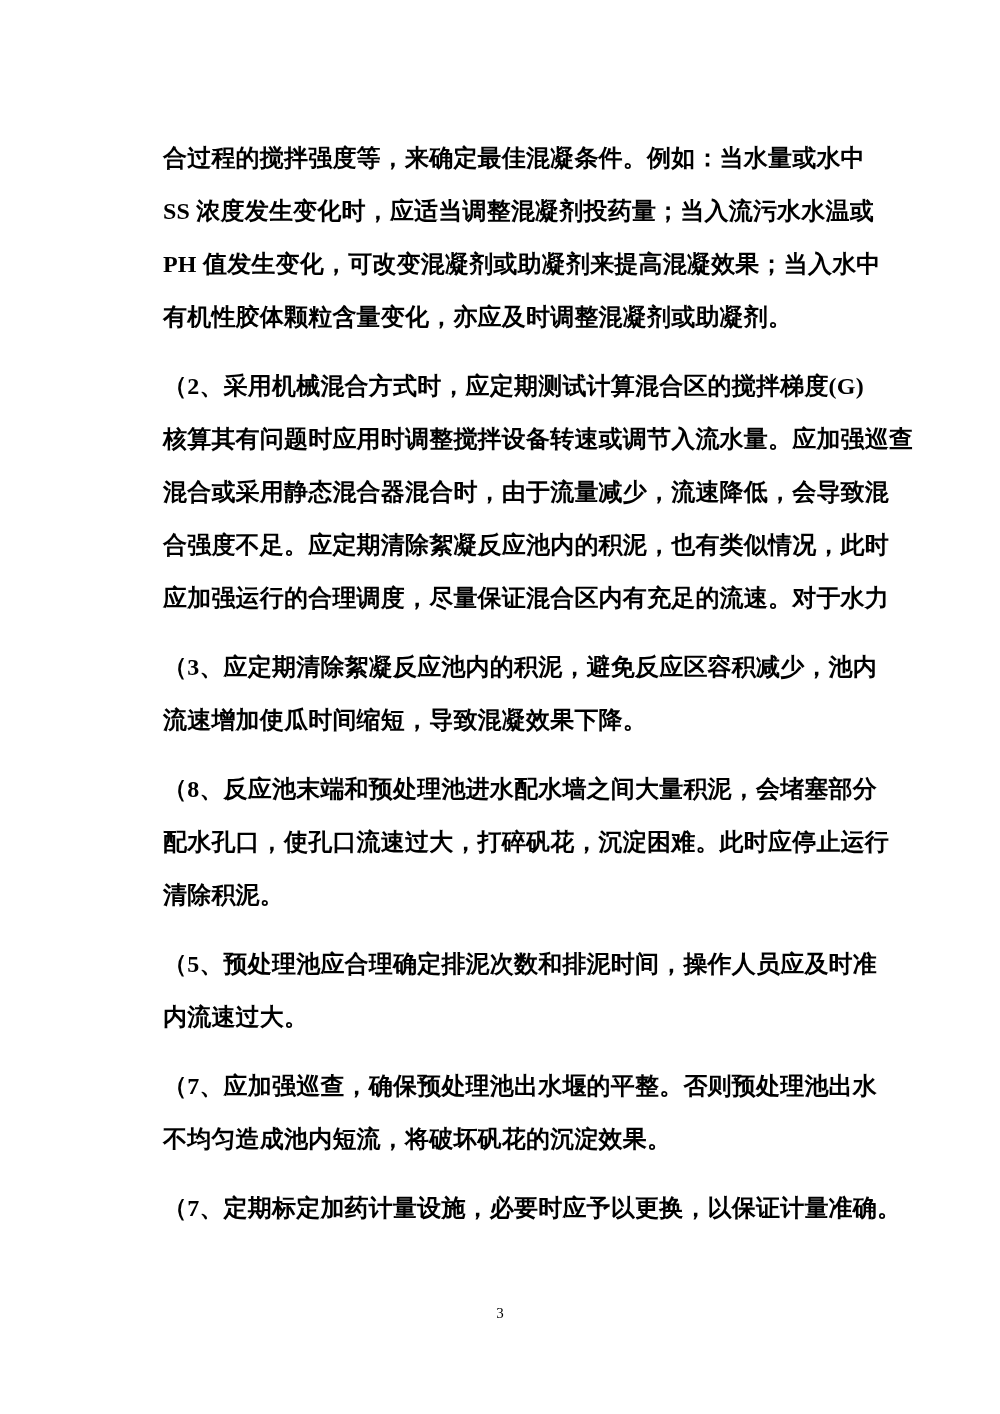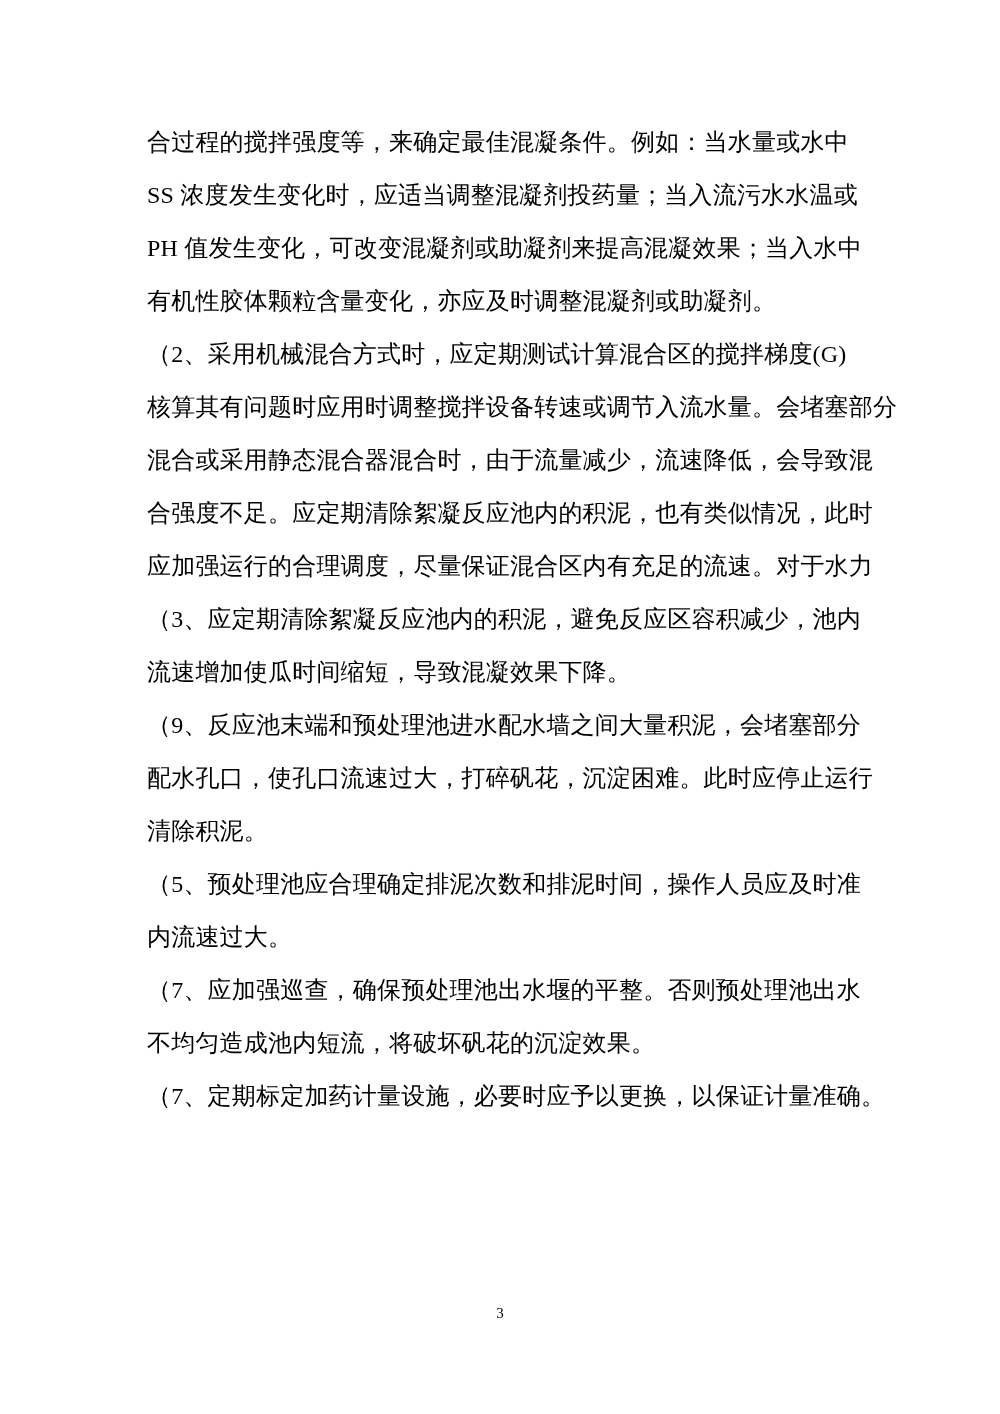--- a/index.html
+++ b/index.html
@@ -16,22 +16,23 @@
     color: #000000;
     overflow: hidden;
   }
   .text-block {
     position: absolute;
     left: 147px;
     top: 116px;
     width: 716px;
   }
   .para {
-    margin: 0;
+    margin: 16px;
     padding: 0;
+    font-weight: bold;
   }
   .line {
     height: 53px;
     line-height: 53px;
     font-size: 24px;
     white-space: nowrap;
     letter-spacing: 0.2px;
   }
   .page-num {
     position: absolute;
@@ -52,33 +53,33 @@
 
     <div class="para">
       <div class="line">合过程的搅拌强度等，来确定最佳混凝条件。例如：当水量或水中</div>
       <div class="line">SS 浓度发生变化时，应适当调整混凝剂投药量；当入流污水水温或</div>
       <div class="line">PH 值发生变化，可改变混凝剂或助凝剂来提高混凝效果；当入水中</div>
       <div class="line">有机性胶体颗粒含量变化，亦应及时调整混凝剂或助凝剂。</div>
     </div>
 
     <div class="para">
       <div class="line">（2、采用机械混合方式时，应定期测试计算混合区的搅拌梯度(G)</div>
-      <div class="line">核算其有问题时应用时调整搅拌设备转速或调节入流水量。会堵塞部分</div>
+      <div class="line">核算其有问题时应用时调整搅拌设备转速或调节入流水量。应加强巡查</div>
       <div class="line">混合或采用静态混合器混合时，由于流量减少，流速降低，会导致混</div>
       <div class="line">合强度不足。应定期清除絮凝反应池内的积泥，也有类似情况，此时</div>
       <div class="line">应加强运行的合理调度，尽量保证混合区内有充足的流速。对于水力</div>
     </div>
 
     <div class="para">
       <div class="line">（3、应定期清除絮凝反应池内的积泥，避免反应区容积减少，池内</div>
       <div class="line">流速增加使瓜时间缩短，导致混凝效果下降。</div>
     </div>
 
     <div class="para">
-      <div class="line">（9、反应池末端和预处理池进水配水墙之间大量积泥，会堵塞部分</div>
+      <div class="line">（8、反应池末端和预处理池进水配水墙之间大量积泥，会堵塞部分</div>
       <div class="line">配水孔口，使孔口流速过大，打碎矾花，沉淀困难。此时应停止运行</div>
       <div class="line">清除积泥。</div>
     </div>
 
     <div class="para">
       <div class="line">（5、预处理池应合理确定排泥次数和排泥时间，操作人员应及时准</div>
       <div class="line">内流速过大。</div>
     </div>
 
     <div class="para">

